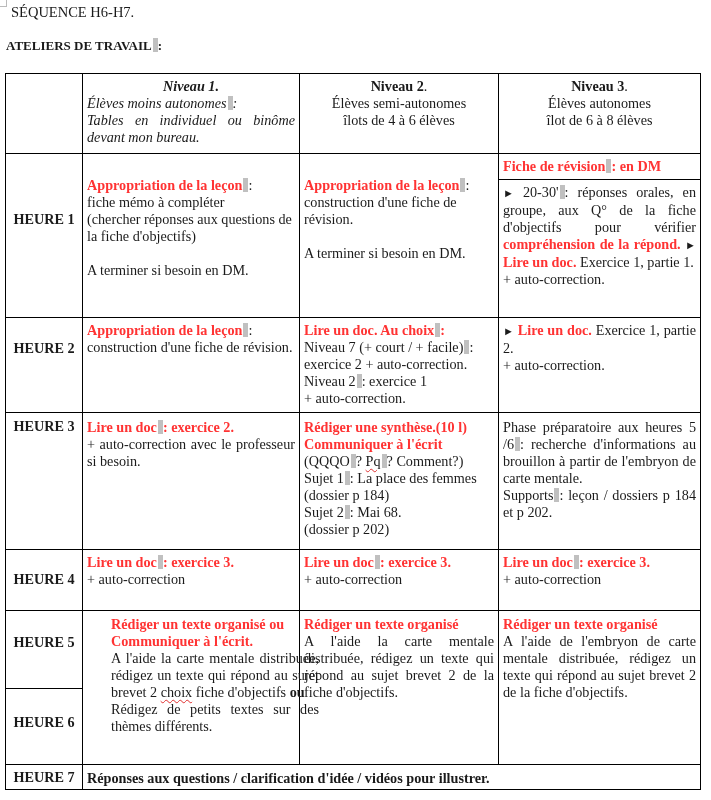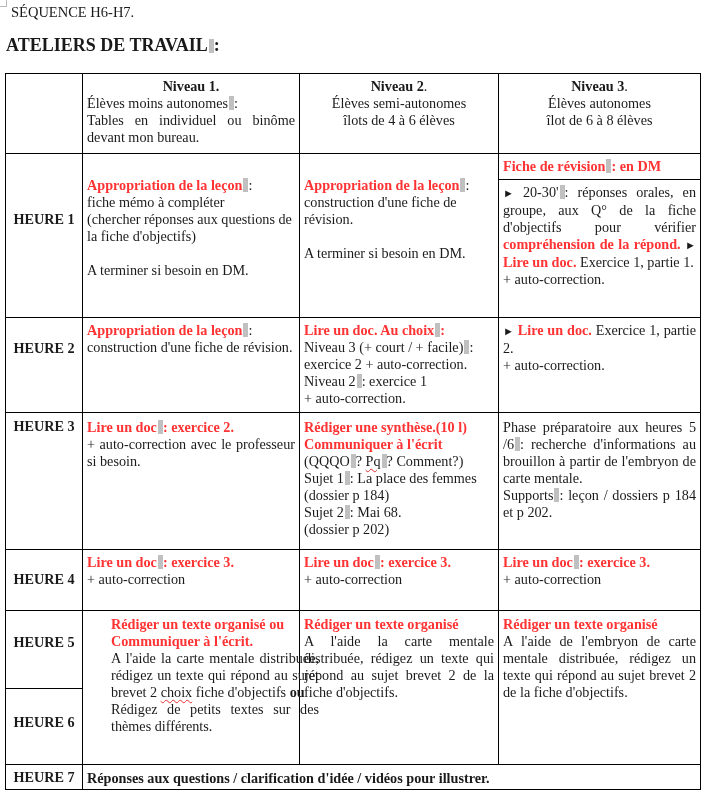--- a/index.html
+++ b/index.html
@@ -1,21 +1,21 @@
 <!DOCTYPE html>
 <html><head>
 <meta charset="utf-8">
 <style>
   html, body { margin:0; padding:0; background:#ffffff; }
   body { width:711px; height:800px; position:relative; overflow:hidden;
          font-family:"Liberation Serif", serif; font-size:14.2px; color:#1a1a1a; line-height:17px; }
   .corner-mark { position:absolute; left:0; top:0; width:6px; height:6px;
          border-right:1px solid #bbb; border-bottom:1px solid #bbb; }
   .seq { position:absolute; left:11px; top:4px; font-size:14.5px; }
-  .title { position:absolute; left:6px; top:37px; font-weight:bold; font-size:18px; }
+  .title { position:absolute; left:6px; top:37px; font-weight:bold; font-size:13px; }
   .mark { display:inline-block; width:5px; height:14px; background:#c0c0c0; vertical-align:-2px; margin:0 0 0 1px; }
   .red { color:#ff3333; font-weight:bold; }
   .b { font-weight:bold; }
   .just { text-align:justify; text-align-last:left; }
   .center { text-align:center; }
   .wavy { text-decoration:underline wavy #e03030; text-decoration-thickness:1px; text-underline-offset:2px; }
   .cell { position:absolute; box-sizing:border-box; padding:1px 4px 0 4px; }
   .hline, .vline { position:absolute; background:#000; }
   .rowlabel { position:absolute; left:6px; width:76px; font-weight:bold; text-align:center; }
   .tri { font-size:11px; }
@@ -39,21 +39,21 @@
   <div class="hline" style="left:5px;width:77px;top:688px;height:1px;"></div>
   <div class="hline" style="left:5px;width:696px;top:764px;height:1px;"></div>
   <div class="hline" style="left:5px;width:696px;top:789px;height:1px;"></div>
 
   <div class="vline" style="left:5px;top:73px;width:1px;height:717px;"></div>
   <div class="vline" style="left:82px;top:73px;width:1px;height:717px;"></div>
   <div class="vline" style="left:299px;top:73px;width:1px;height:692px;"></div>
   <div class="vline" style="left:498px;top:73px;width:1px;height:692px;"></div>
   <div class="vline" style="left:700px;top:73px;width:1px;height:717px;"></div>
 
-  <div class="cell" style="left:83px;top:77px;width:216px;">
+  <div class="cell" style="left:83px;top:77px;width:216px;font-style:italic;">
     <div class="center b">Niveau 1.</div>
     <div class="just"><span>Élèves moins autonomes</span><span class="mark"></span><span>:</span></div>
     <div class="just">Tables en individuel ou binôme devant mon bureau.</div>
   </div>
   <div class="cell center" style="left:300px;top:77px;width:198px;text-align:center;">
     <div><span class="b">Niveau 2</span><span>.</span></div>
     <div>Élèves semi-autonomes</div>
     <div>îlots de 4 à 6 élèves</div>
   </div>
   <div class="cell center" style="left:499px;top:77px;width:201px;">
@@ -93,21 +93,21 @@
     <span>Exercice 1, partie 1.</span>
     <div>+ auto-correction.</div>
   </div>
 
   <div class="cell" style="left:83px;top:321px;width:216px;">
     <div><span class="red">Appropriation de la leçon</span><span class="mark"></span><span>:</span></div>
     <div>construction d'une fiche de révision.</div>
   </div>
   <div class="cell" style="left:300px;top:321px;width:198px;">
     <div><span class="red">Lire un doc. Au choix</span><span class="mark"></span><span class="red">:</span></div>
-    <div><span>Niveau 3 (+ court / + facile)</span><span class="mark"></span><span>:</span></div>
+    <div><span>Niveau 7 (+ court / + facile)</span><span class="mark"></span><span>:</span></div>
     <div>exercice 2 + auto-correction.</div>
     <div><span>Niveau 2</span><span class="mark"></span><span>: exercice 1</span></div>
     <div>+ auto-correction.</div>
   </div>
   <div class="cell just" style="left:499px;top:321px;width:201px;">
     <span class="tri">►</span>
     <span class="red">Lire un doc.</span>
     <span>Exercice 1, partie 2.</span>
     <div>+ auto-correction.</div>
   </div>

